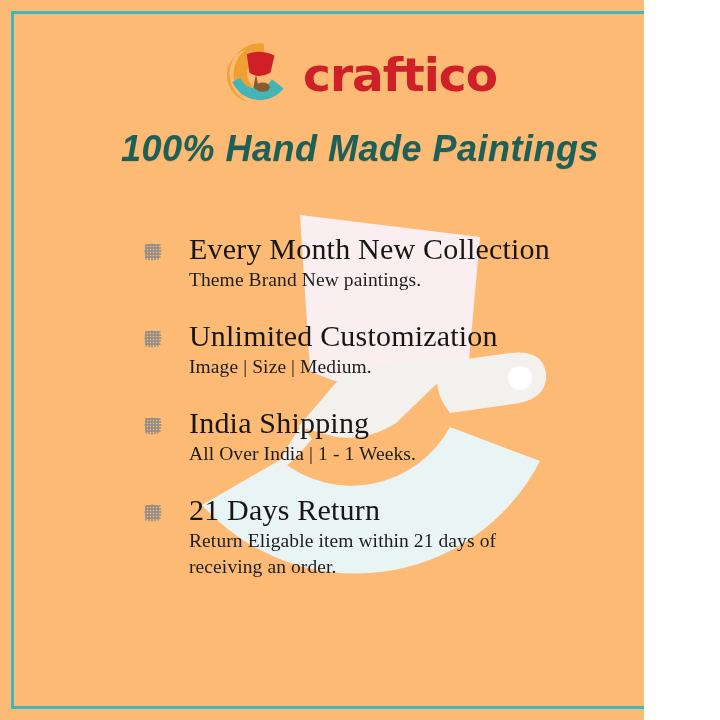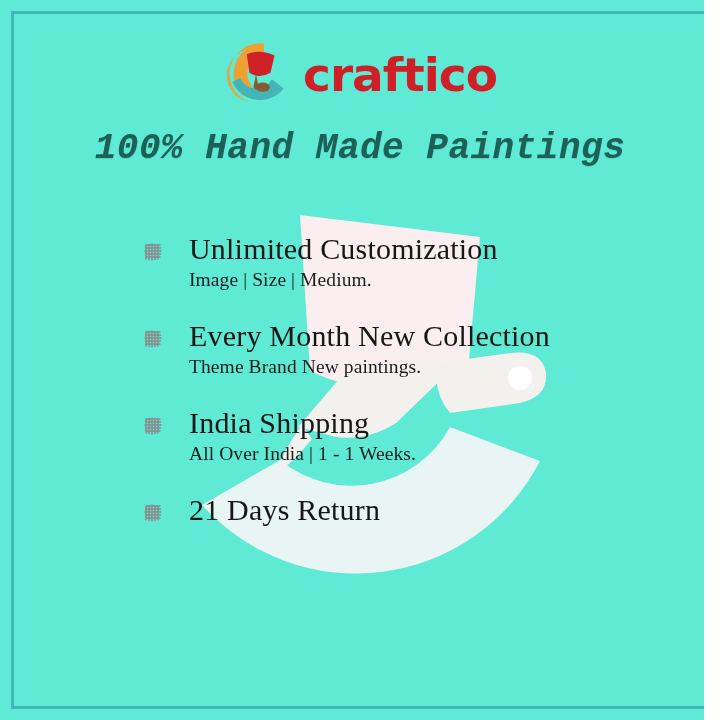--- a/index.html
+++ b/index.html
@@ -10,23 +10,23 @@
   }
   body {
     width: 720px;
     height: 720px;
     overflow: hidden;
     font-family: "Liberation Serif", serif;
   }
 
   #banner {
     position: relative;
-    width: 704px;
+    width: 644px;
     height: 720px;
-    background: #5eead4;
+    background: #fdba74;
     box-sizing: border-box;
     overflow: hidden;
   }
 
   
   #frame {
     position: absolute;
     left: 11px;
     top: 11px;
     width: 698px;
@@ -75,21 +75,21 @@
   }
 
   
   #tagline {
     position: absolute;
     top: 128px;
     left: 0;
     width: 720px;
     text-align: center;
     z-index: 3;
-    font-family: Liberation Mono, monospace;
+    font-family: Liberation Sans, sans-serif;
     font-style: italic;
     font-weight: bold;
     font-size: 36px;
     color: #1d6058;
     letter-spacing: 0.5px;
     white-space: nowrap;
     text-shadow: 0 1px 1px rgba(0,0,0,0.10);
   }
 
   
@@ -205,20 +205,43 @@
                  L 46 70 Z" fill="#8a5a32"></path>
         <ellipse cx="60" cy="70" rx="11" ry="7" fill="#8a5a32"></ellipse>
       </svg>
     </div>
     <div id="logo-word">craftico</div>
   </div>
 
   <div id="tagline">100% Hand Made Paintings</div>
 
   <div id="features">
+
+    <div class="feature">
+      <span class="bullet">
+        <svg viewBox="0 0 20 20" xmlns="http://www.w3.org/2000/svg">
+          <g stroke="#8a8a8a" stroke-width="1.5">
+            <line x1="3" y1="2.5" x2="3" y2="17.5"></line>
+            <line x1="6" y1="2" x2="6" y2="18"></line>
+            <line x1="9" y1="1.5" x2="9" y2="18.5"></line>
+            <line x1="12" y1="2" x2="12" y2="18"></line>
+            <line x1="15" y1="2.5" x2="15" y2="17.5"></line>
+            <line x1="2.5" y1="3" x2="17.5" y2="3"></line>
+            <line x1="2" y1="6" x2="18" y2="6"></line>
+            <line x1="1.5" y1="9" x2="18.5" y2="9"></line>
+            <line x1="2" y1="12" x2="18" y2="12"></line>
+            <line x1="2.5" y1="15" x2="17.5" y2="15"></line>
+          </g>
+        </svg>
+      </span>
+      <p class="feature-title">Every Month New Collection</p>
+      <p class="feature-desc">
+        <span>Theme Brand New paintings.</span>
+      </p>
+    </div>
 
     <div class="feature">
       <span class="bullet">
         <svg viewBox="0 0 20 20" xmlns="http://www.w3.org/2000/svg">
           <g stroke="#8a8a8a" stroke-width="1.5">
             <line x1="3" y1="2.5" x2="3" y2="17.5"></line>
             <line x1="6" y1="2" x2="6" y2="18"></line>
             <line x1="9" y1="1.5" x2="9" y2="18.5"></line>
             <line x1="12" y1="2" x2="12" y2="18"></line>
             <line x1="15" y1="2.5" x2="15" y2="17.5"></line>
@@ -246,43 +269,20 @@
             <line x1="12" y1="2" x2="12" y2="18"></line>
             <line x1="15" y1="2.5" x2="15" y2="17.5"></line>
             <line x1="2.5" y1="3" x2="17.5" y2="3"></line>
             <line x1="2" y1="6" x2="18" y2="6"></line>
             <line x1="1.5" y1="9" x2="18.5" y2="9"></line>
             <line x1="2" y1="12" x2="18" y2="12"></line>
             <line x1="2.5" y1="15" x2="17.5" y2="15"></line>
           </g>
         </svg>
       </span>
-      <p class="feature-title">Every Month New Collection</p>
-      <p class="feature-desc">
-        <span>Theme Brand New paintings.</span>
-      </p>
-    </div>
-
-    <div class="feature">
-      <span class="bullet">
-        <svg viewBox="0 0 20 20" xmlns="http://www.w3.org/2000/svg">
-          <g stroke="#8a8a8a" stroke-width="1.5">
-            <line x1="3" y1="2.5" x2="3" y2="17.5"></line>
-            <line x1="6" y1="2" x2="6" y2="18"></line>
-            <line x1="9" y1="1.5" x2="9" y2="18.5"></line>
-            <line x1="12" y1="2" x2="12" y2="18"></line>
-            <line x1="15" y1="2.5" x2="15" y2="17.5"></line>
-            <line x1="2.5" y1="3" x2="17.5" y2="3"></line>
-            <line x1="2" y1="6" x2="18" y2="6"></line>
-            <line x1="1.5" y1="9" x2="18.5" y2="9"></line>
-            <line x1="2" y1="12" x2="18" y2="12"></line>
-            <line x1="2.5" y1="15" x2="17.5" y2="15"></line>
-          </g>
-        </svg>
-      </span>
       <p class="feature-title">India Shipping</p>
       <p class="feature-desc">
         <span>All Over India | 1 - 1 Weeks.</span>
       </p>
     </div>
 
     <div class="feature">
       <span class="bullet">
         <svg viewBox="0 0 20 20" xmlns="http://www.w3.org/2000/svg">
           <g stroke="#8a8a8a" stroke-width="1.5">
@@ -293,19 +293,23 @@
             <line x1="15" y1="2.5" x2="15" y2="17.5"></line>
             <line x1="2.5" y1="3" x2="17.5" y2="3"></line>
             <line x1="2" y1="6" x2="18" y2="6"></line>
             <line x1="1.5" y1="9" x2="18.5" y2="9"></line>
             <line x1="2" y1="12" x2="18" y2="12"></line>
             <line x1="2.5" y1="15" x2="17.5" y2="15"></line>
           </g>
         </svg>
       </span>
       <p class="feature-title">21 Days Return</p>
+      <p class="feature-desc">
+        <span>Return Eligable item within 21 days of</span>
+        <span>receiving an order.</span>
+      </p>
     </div>
 
   </div>
 
   <div id="frame"></div>
 
 </div>
 
 </body></html>

